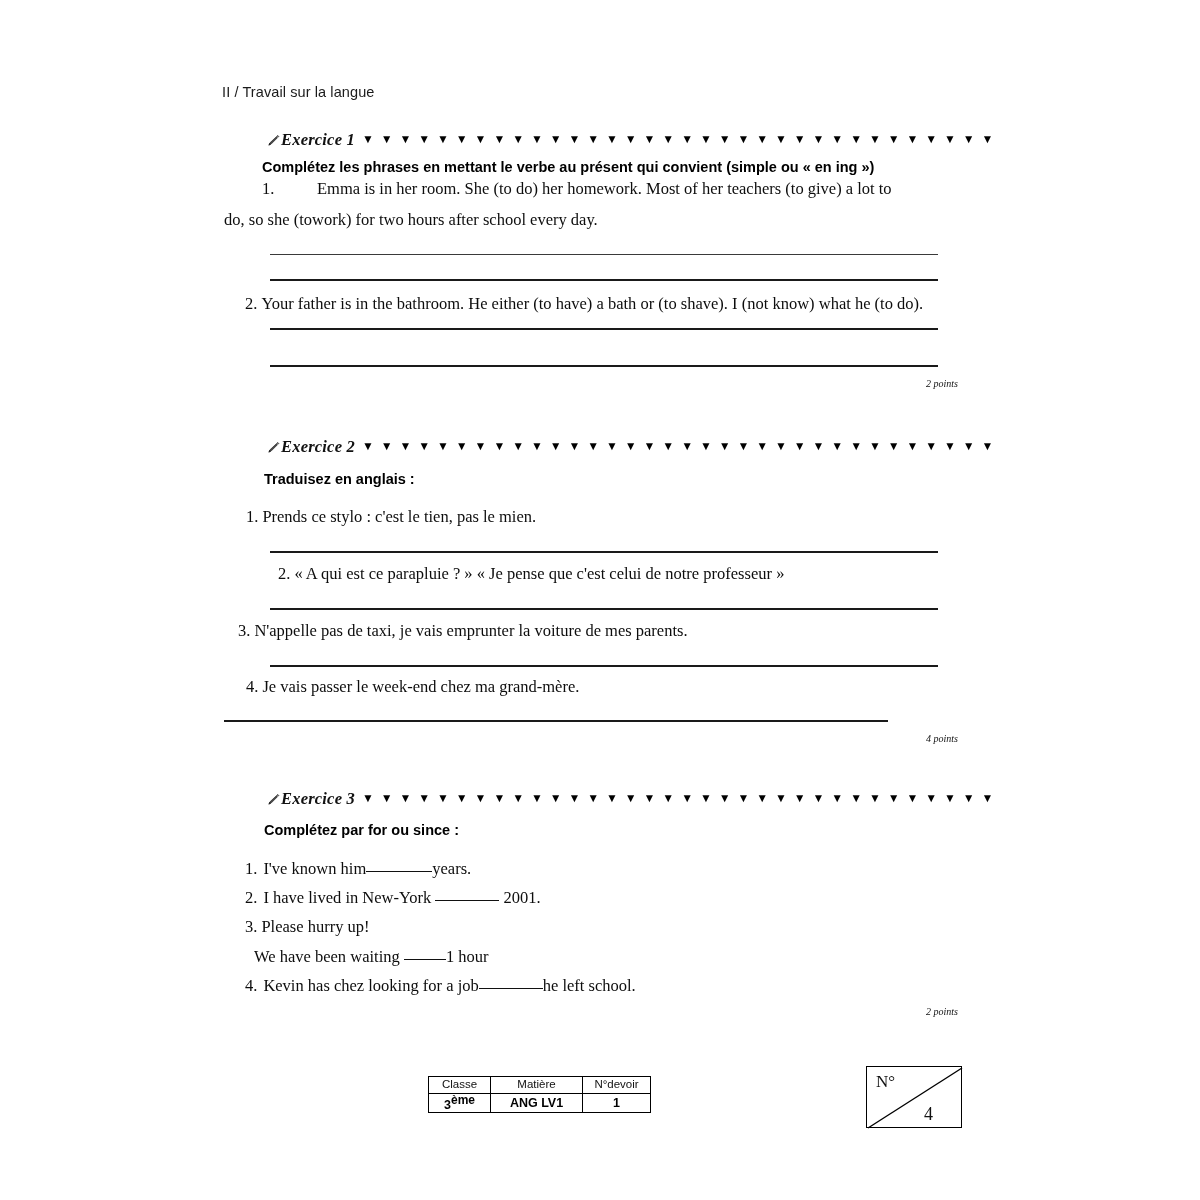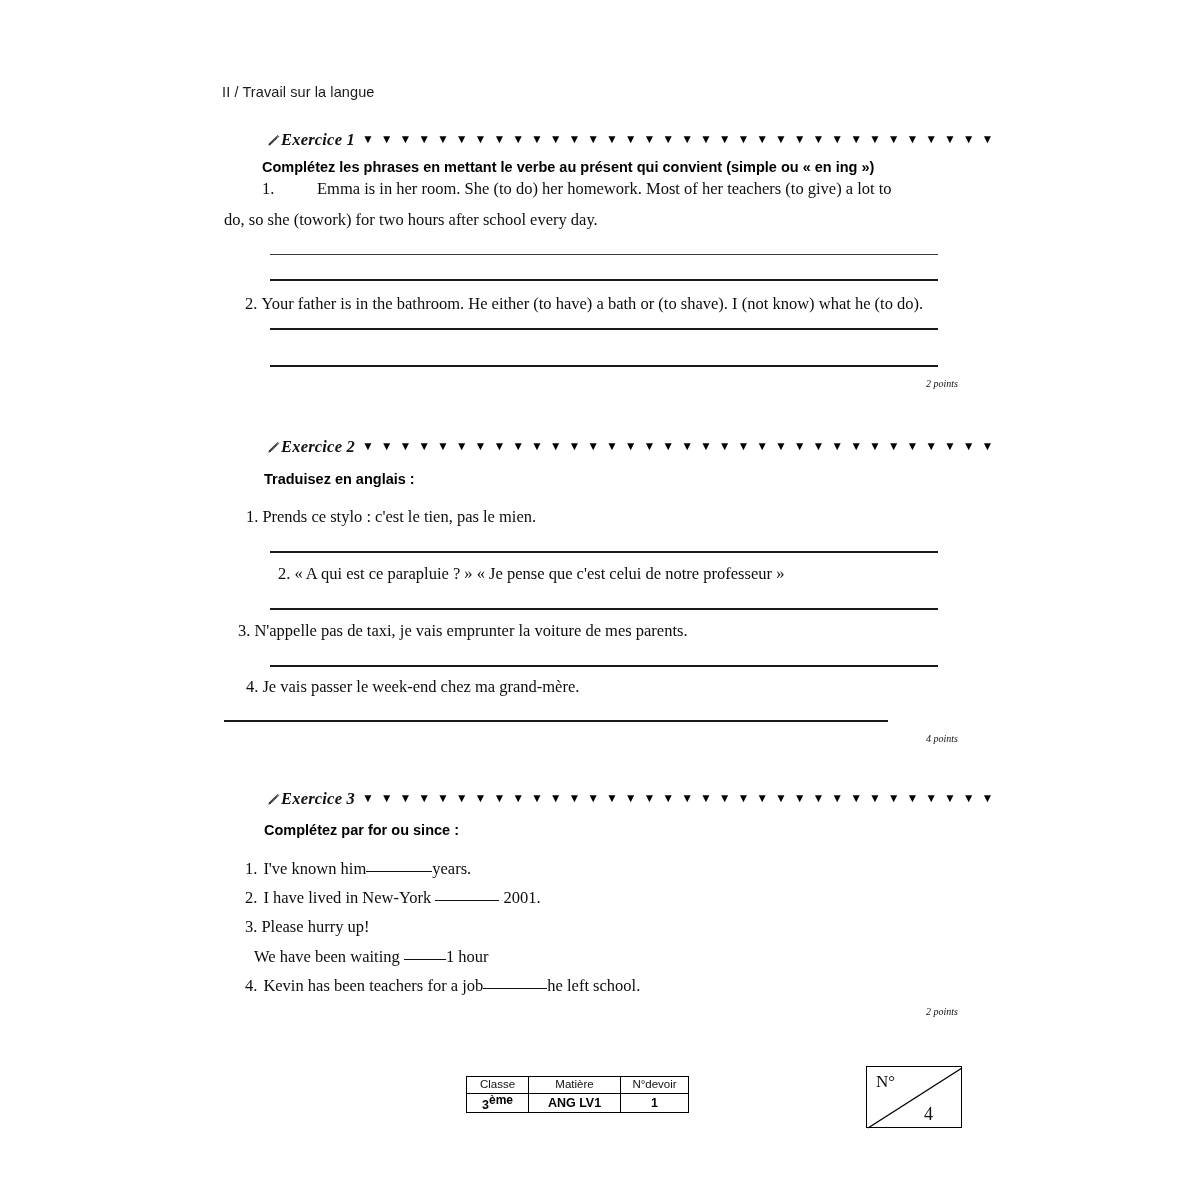--- a/index.html
+++ b/index.html
@@ -106,21 +106,21 @@
   
   .blank {
     display: inline-block;
     border-bottom: 1.7px solid #111;
     vertical-align: 2px;
   }
 
   
   .footer-table {
     position: absolute;
-    left: 466px;
+    left: 428px;
     top: 1076px;
     border-collapse: collapse;
     font-family: "Liberation Sans", sans-serif;
     padding-left: 32px;
   }
   .footer-table td {
     border: 1.3px solid #000;
     text-align: center;
     padding: 0;
     line-height: 1;
@@ -267,21 +267,21 @@
 
   <div class="sentence" style="left:245px; top:917px;">
     <span class="num" style="margin-right:4px;">3.</span><span>Please hurry up!</span>
   </div>
 
   <div class="sentence" style="left:254px; top:947px;">
     <span>We have been waiting </span><span class="blank" style="width:42px;"></span><span>1 hour</span>
   </div>
 
   <div class="sentence" style="left:245px; top:976px;">
-    <span class="num" style="margin-right:6px;">4.</span><span>Kevin has been teachers for a job</span><span class="blank" style="width:64px;"></span><span>he left school.</span>
+    <span class="num" style="margin-right:6px;">4.</span><span>Kevin has chez looking for a job</span><span class="blank" style="width:64px;"></span><span>he left school.</span>
   </div>
 
   <div class="points" style="left:718px; top:1006px; width:240px;">2 points</div>
 
   <table class="footer-table">
     <tbody>
         <tr class="ft-head">
       <td class="col-classe">Classe</td>
       <td class="col-matiere">Matière</td>
       <td class="col-devoir">N°devoir</td>

